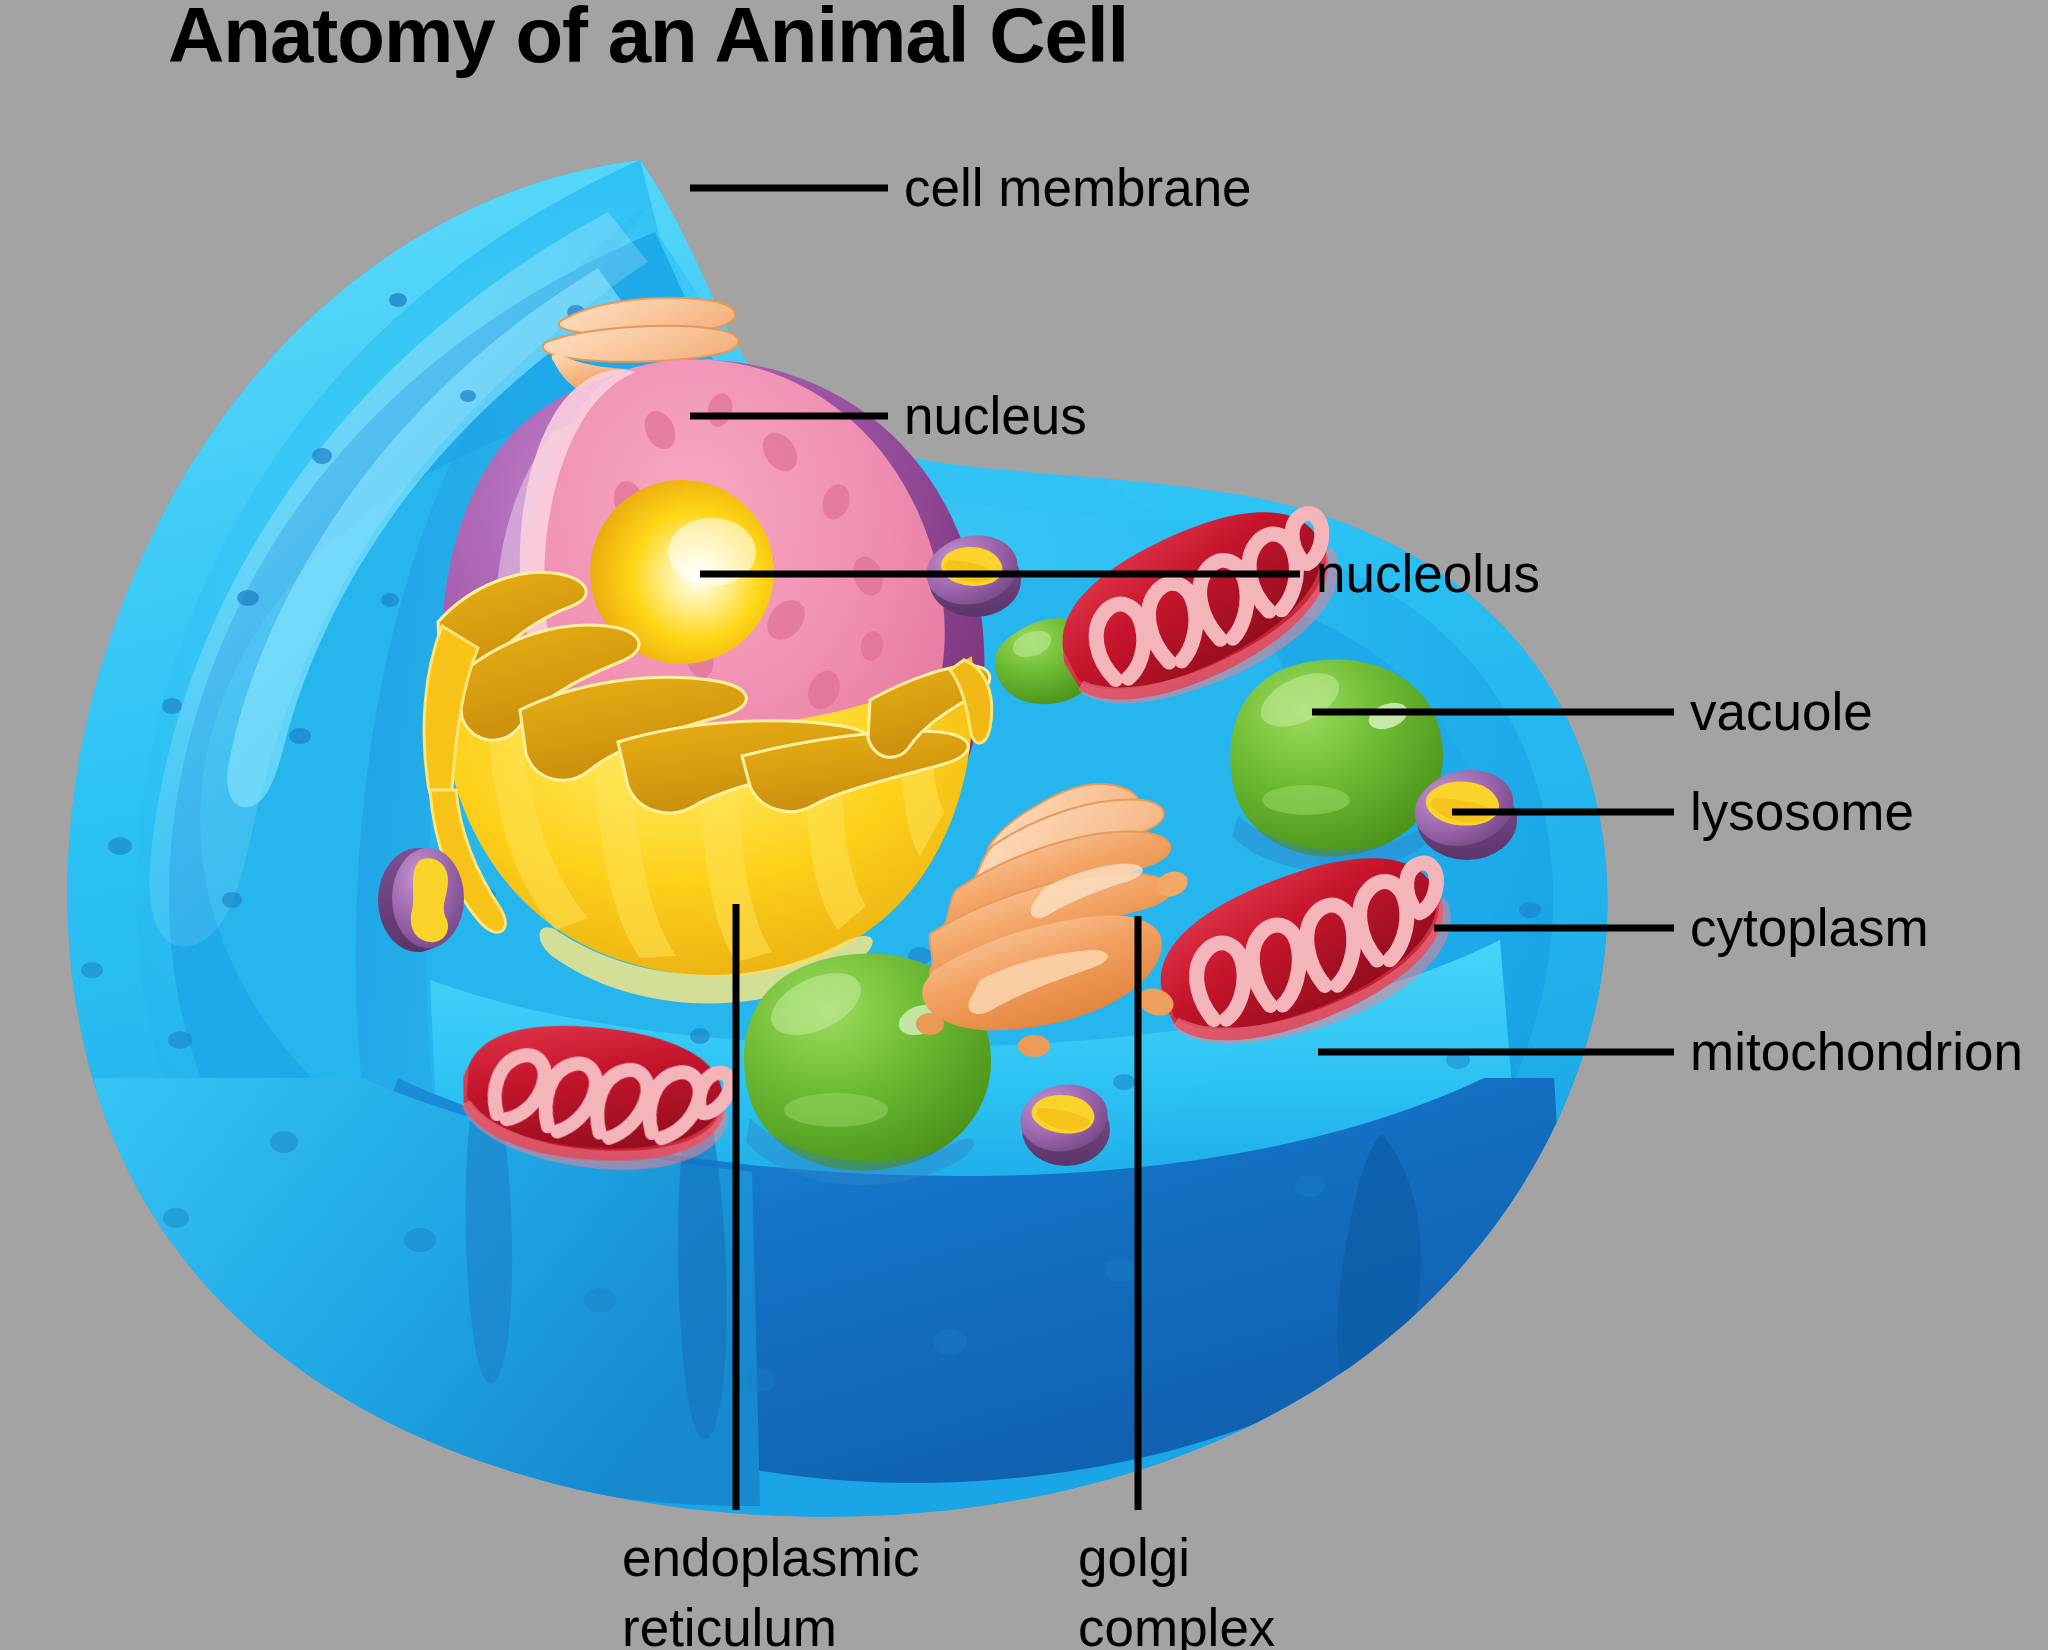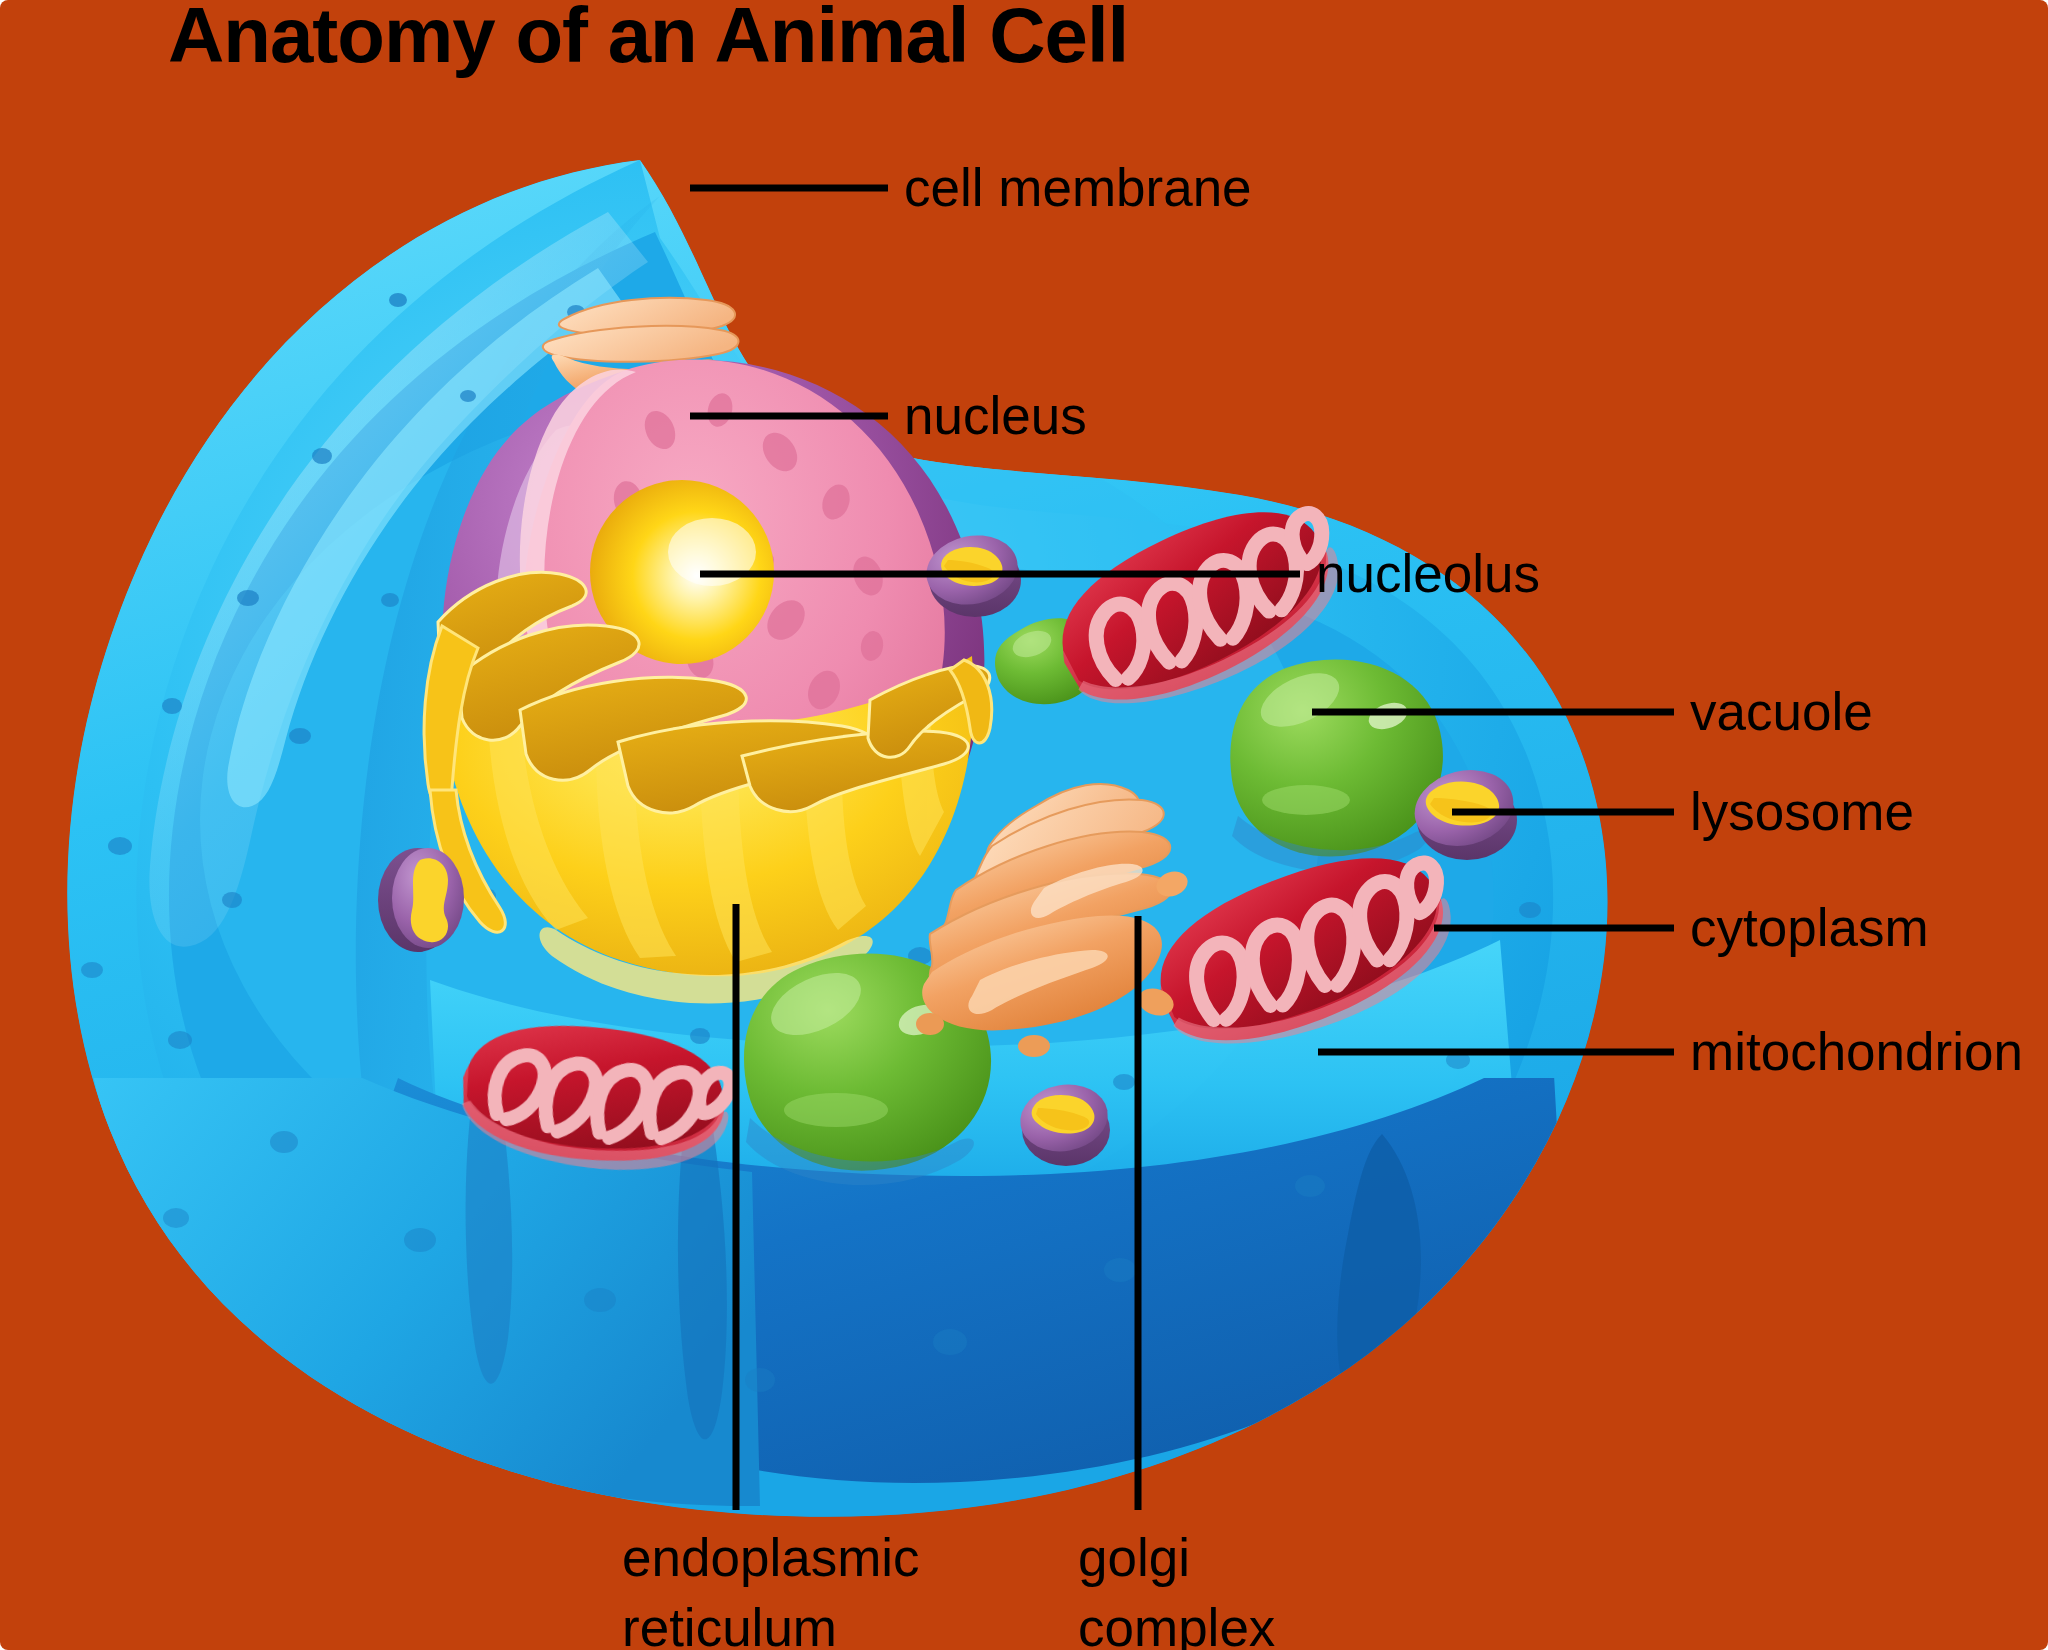--- a/index.html
+++ b/index.html
@@ -10,22 +10,21 @@
   body {
     width: 2048px;
     height: 1650px;
     overflow: hidden;
     font-family: "Liberation Sans", sans-serif;
   }
   #stage {
     position: relative;
     width: 2048px;
     height: 1650px;
-    background: #c2410c;
-    border-radius: 8px;
+    background: #a3a3a3;
   }
   #diagram {
     position: absolute;
     top: 0;
     left: 0;
     width: 2048px;
     height: 1650px;
   }
   .ttl {
     font-family: "Liberation Sans", sans-serif;

